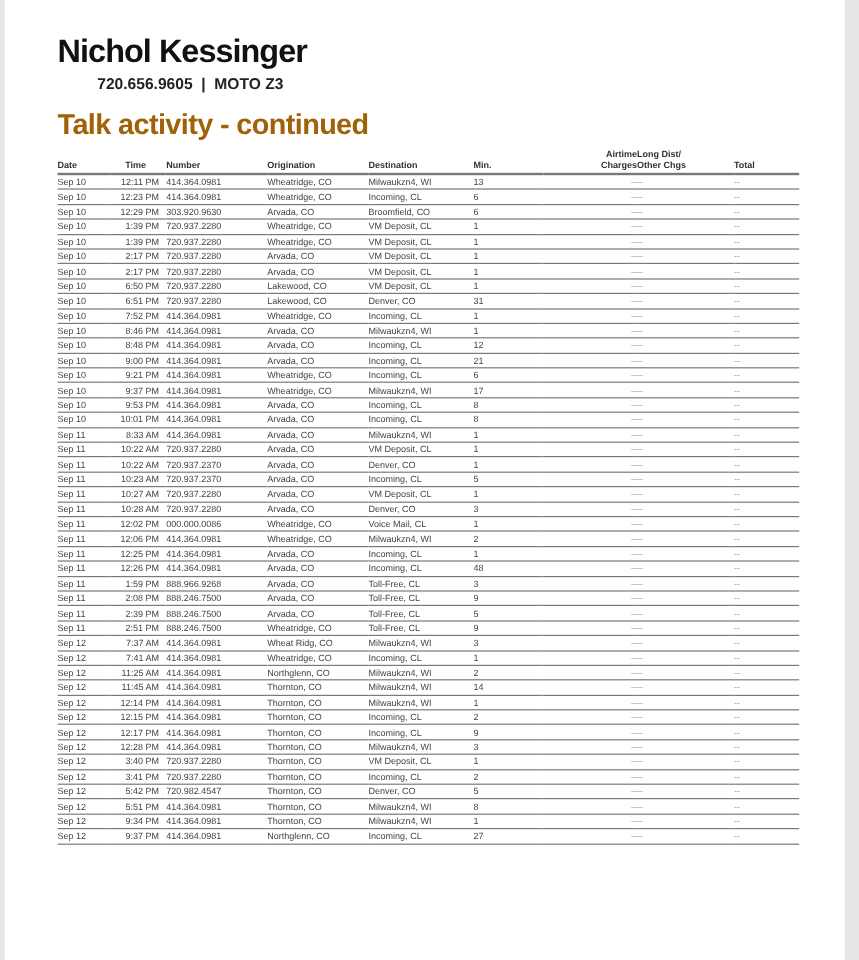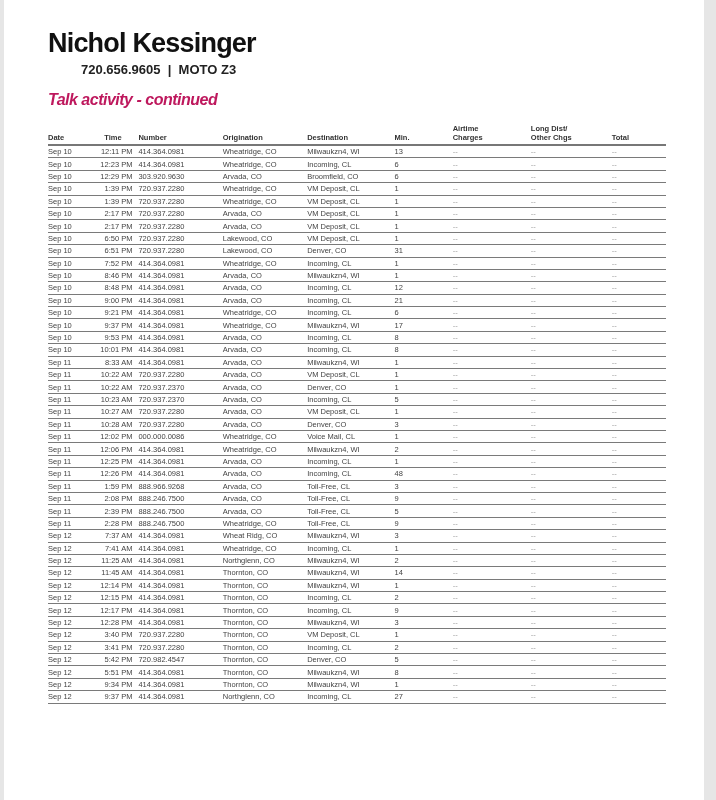--- a/index.html
+++ b/index.html
@@ -21,21 +21,21 @@
   .name {
     position: absolute; left: 44px; top: 28px;
     font-size: 27px; font-weight: bold; letter-spacing: -0.8px; color: #111;
   }
   .sub {
     position: absolute; left: 44px; top: 62px;
     font-size: 13px; font-weight: bold; color: #222; margin-left: 33px;
   }
   .section {
     position: absolute; left: 44px; top: 91px;
-    font-size: 16px; font-weight: bold; letter-spacing: -0.5px; color: #be185d; font-style: italic;
+    font-size: 24px; font-weight: bold; letter-spacing: -0.5px; color: #a16207;
   }
   table {
     position: absolute; left: 44px; top: 118px; width: 618px;
     border-collapse: collapse; font-size: 7.5px; color: #444;
   }
   th {
     font-weight: bold; color: #333; text-align: left; vertical-align: bottom;
     padding: 0 0 2px 0; height: 24px; line-height: 9px; font-size: 7.5px;
   }
   thead tr { border-bottom: 2px solid #777; }
@@ -43,21 +43,21 @@
     height: 11.4px; padding: 0; line-height: 11px; white-space: nowrap;
   }
   tbody tr { border-bottom: 1.5px solid #7a7a7a; margin-left: 32px; }
   tbody tr:nth-child(odd) td { }
   .c-date { width: 44px; }
   .c-time { width: 41px; text-align: right; padding-right: 4px; }
   .c-num { width: 85px; }
   .c-orig { width: 85px; }
   .c-dest { width: 88px; }
   .c-min { width: 59px; }
-  .c-air { width: 79px; }
+  .c-air { width: 79px; text-align: right; }
   .c-ld { width: 82px; }
   .c-tot { width: 55px; }
   td.c-time { padding-right: 6px; }
   .dash { color: #999; }
 </style>
 </head>
 <body>
 
 <div class="page">
   <div class="cutoff">&nbsp;</div>
@@ -411,21 +411,21 @@
           <td class="c-num">888.246.7500</td>
           <td class="c-orig">Arvada, CO</td>
           <td class="c-dest">Toll-Free, CL</td>
           <td class="c-min">5</td>
           <td class="c-air dash">--</td>
           <td class="c-ld dash">--</td>
           <td class="c-tot dash">--</td>
         </tr>
         <tr>
           <td class="c-date">Sep 11</td>
-          <td class="c-time">2:28 PM</td>
+          <td class="c-time">2:51 PM</td>
           <td class="c-num">888.246.7500</td>
           <td class="c-orig">Wheatridge, CO</td>
           <td class="c-dest">Toll-Free, CL</td>
           <td class="c-min">9</td>
           <td class="c-air dash">--</td>
           <td class="c-ld dash">--</td>
           <td class="c-tot dash">--</td>
         </tr>
         <tr>
           <td class="c-date">Sep 12</td>

